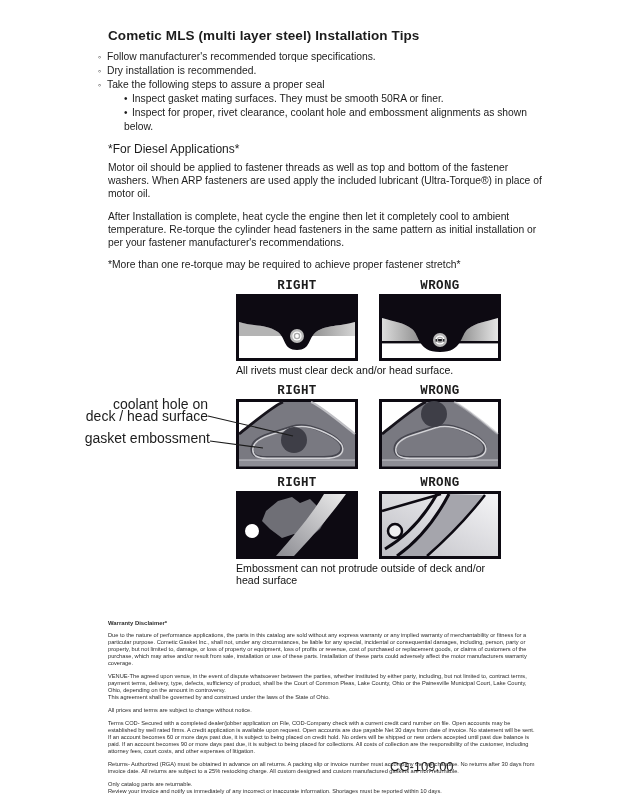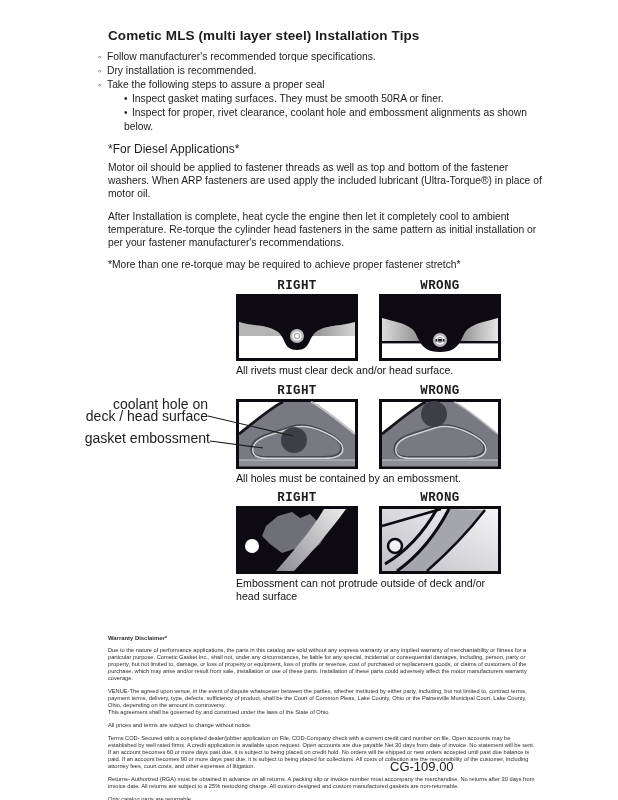--- a/index.html
+++ b/index.html
@@ -154,21 +154,20 @@
             <path d="M47,3 C37,7 17,24 3,35" stroke="#17141c" stroke-width="2.8" fill="none"></path>
             <path d="M16,50 C16,42 24,38 34,35 L56,28 C64,25.5 74,27 84,31 C96,36 106,42 106,49 C106,56 100,58.5 88,58.5 L30,58.5 C20,58.5 16,56 16,50 Z" fill="none" stroke="#474750" stroke-width="3.2"></path>
             <path d="M16,50 C16,42 24,38 34,35 L56,28 C64,25.5 74,27 84,31 C96,36 106,42 106,49 C106,56 100,58.5 88,58.5 L30,58.5 C20,58.5 16,56 16,50 Z" fill="none" stroke="#d2d2d6" stroke-width="1.6" transform="translate(0.8,0.8)"></path>
             <circle cx="55" cy="15" r="13" fill="#3e3e47"></circle>
             <path d="M75,3 C85,7 105,24 119,35" stroke="#bfbfc4" stroke-width="2" fill="none" opacity="0.6"></path>
             <rect x="3" y="61" width="116" height="6.5" fill="#8e8e96"></rect>
             <line x1="3" y1="61" x2="119" y2="61" stroke="#c6c6cb" stroke-width="1.2"></line>
           </svg>
         </div>
       </div>
-      <div class="fig-caption">All holes must be contained by an embossment.</div>
     </div>
 
     <div class="fig-row">
       <div class="fig-cols">
         <div class="fig-col">
           <div class="fig-label">RIGHT</div>
           <svg class="panel" width="122" height="68" viewBox="0 0 122 68">
             <defs>
               <linearGradient id="band3" x1="1" y1="0" x2="0" y2="1">
                 <stop offset="0" stop-color="#ececec"></stop>

